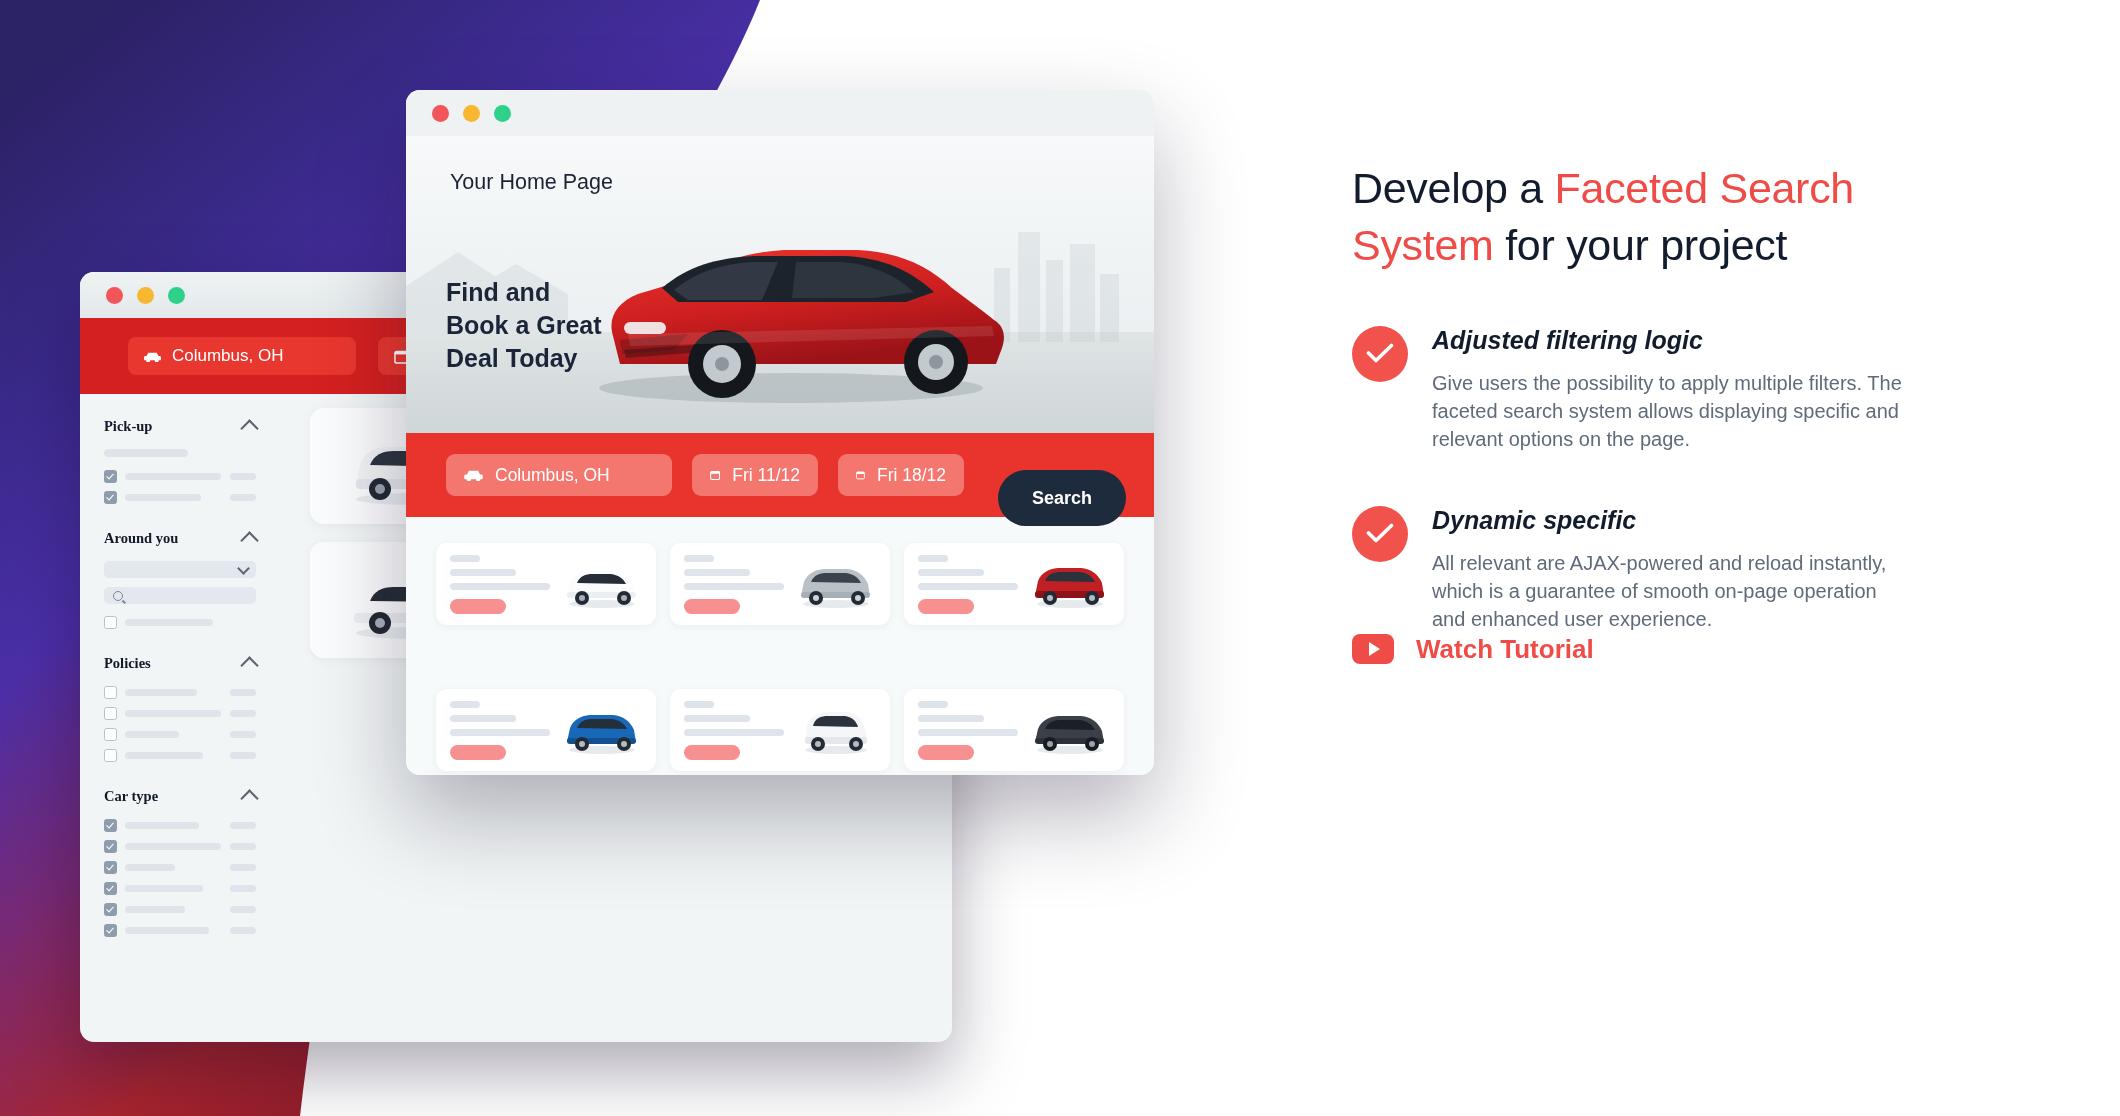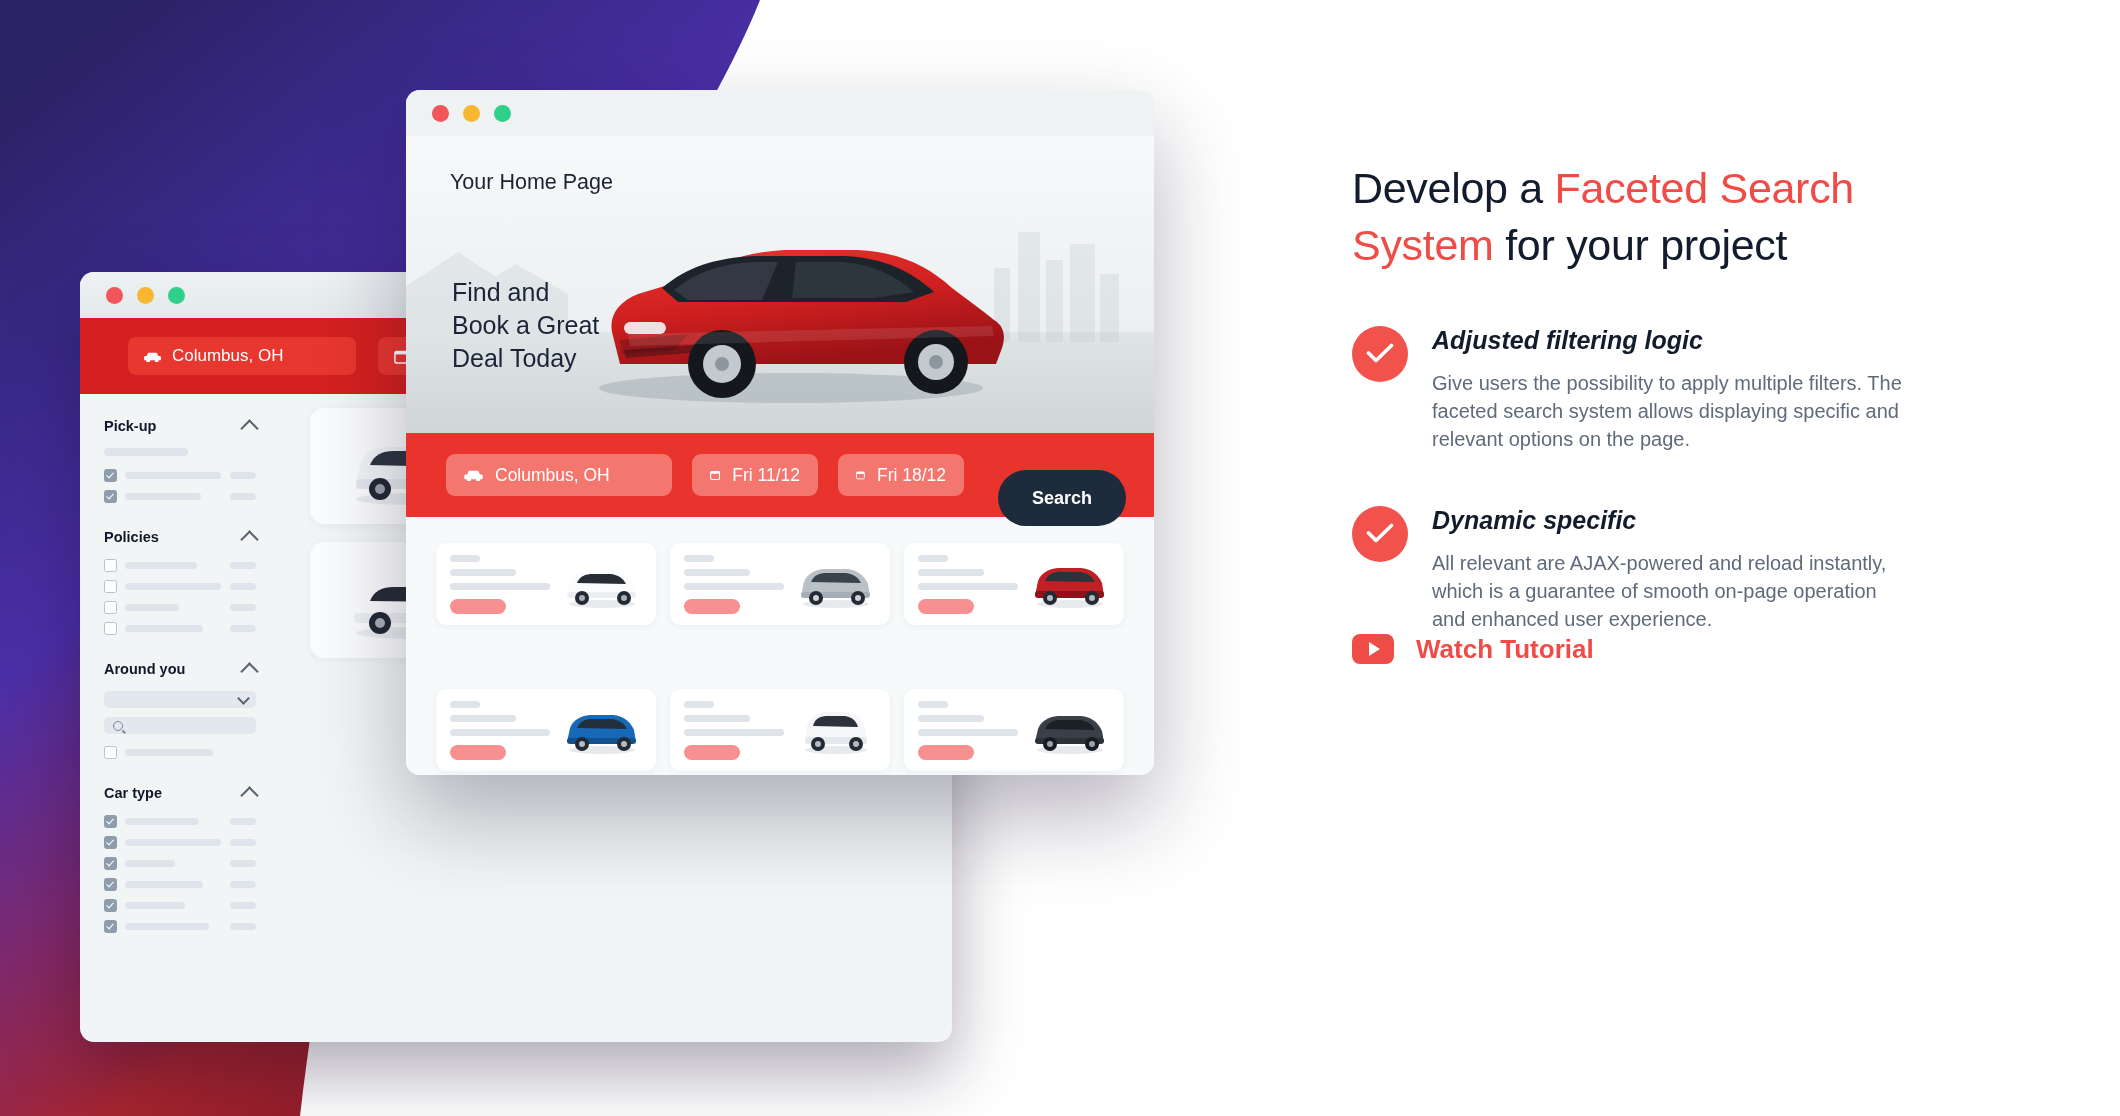--- a/index.html
+++ b/index.html
@@ -44,21 +44,21 @@
     height:38px;border-radius:8px;background:#e8372f;
     display:flex;align-items:center;gap:11px;padding:0 16px;
     color:#fff;font-size:17px;white-space:nowrap;
   }
   .back-field.loc{min-width:196px;}
   .back-field.date{min-width:120px;}
   .back-body{display:flex;height:648px;}
   .back-sidebar{width:196px;padding:24px 20px 0 24px;box-sizing:border-box;}
   .flt-head{
     display:flex;align-items:center;justify-content:space-between;
-    font-size:14.5px;font-weight:700;color:#11182a;margin-bottom:14px;
+    font-size:14.5px;font-weight:700;color:#11182a;margin-bottom:14px;font-family:Liberation Serif, serif;
   }
   .chev{width:11px;height:11px;border-left:2px solid #5a6472;border-top:2px solid #5a6472;
         transform:rotate(45deg);margin-bottom:-4px;}
   .flt-block{margin-bottom:26px;}
   .sk{background:#dfe4ea;border-radius:4px;height:7px;}
   .row{display:flex;align-items:center;gap:8px;margin-bottom:8px;}
   .cb{width:11px;height:11px;border-radius:2.5px;border:1.4px solid #b9c2cc;background:#fff;
       flex:none;position:relative;}
   .cb.on{background:#8e9cab;border-color:#8e9cab;}
   .cb.on:after{
@@ -94,22 +94,22 @@
   .win-front .win-bar{background:#eef2f3;}
   .hero{
     position:relative;height:297px;overflow:hidden;
     background:linear-gradient(175deg,#f4f6f7 0%,#e8edee 46%,#dfe5e6 100%);
   }
   .hero-title{
     position:absolute;left:44px;top:34px;z-index:4;
     font-size:21.5px;color:#1b2233;font-weight:500;
   }
   .hero-head{
-    position:absolute;left:46px;top:140px;z-index:4;
-    font-size:25px;line-height:1.32;font-weight:400;color:#1b2538;
+    position:absolute;left:40px;top:140px;z-index:4;
+    font-size:25px;line-height:1.32;font-weight:700;color:#1b2538;
   }
   .front-searchbar{
     height:84px;background:#e8342c;display:flex;align-items:center;
     padding-left:40px;gap:20px;
   }
   .ffield{
     height:42px;border-radius:9px;background:#f4776f;
     display:flex;align-items:center;gap:12px;padding:0 18px;
     color:#fff;font-size:17.5px;white-space:nowrap;box-sizing:border-box;
   }
@@ -215,20 +215,37 @@
           </div>
           <div class="row">
             <span class="cb on"></span>
             <span class="sk" style="width:76px;"></span>
             <span class="sk" style="width:26px;margin-left:auto;"></span>
           </div>
         </div>
 
         <div class="flt-block">
           <div class="flt-head">
+            <span>Around you</span>
+            <span class="chev"></span>
+          </div>
+          <div class="sel">
+            <span class="chev"></span>
+          </div>
+          <div class="srch">
+            <span class="mag"></span>
+          </div>
+          <div class="row">
+            <span class="cb"></span>
+            <span class="sk" style="width:88px;"></span>
+          </div>
+        </div>
+
+        <div class="flt-block">
+          <div class="flt-head">
             <span>Policies</span>
             <span class="chev"></span>
           </div>
           <div class="row">
             <span class="cb"></span>
             <span class="sk" style="width:72px;"></span>
             <span class="sk" style="width:26px;margin-left:auto;"></span>
           </div>
           <div class="row">
             <span class="cb"></span>
@@ -237,37 +254,20 @@
           </div>
           <div class="row">
             <span class="cb"></span>
             <span class="sk" style="width:54px;"></span>
             <span class="sk" style="width:26px;margin-left:auto;"></span>
           </div>
           <div class="row">
             <span class="cb"></span>
             <span class="sk" style="width:78px;"></span>
             <span class="sk" style="width:26px;margin-left:auto;"></span>
-          </div>
-        </div>
-
-        <div class="flt-block">
-          <div class="flt-head">
-            <span>Around you</span>
-            <span class="chev"></span>
-          </div>
-          <div class="sel">
-            <span class="chev"></span>
-          </div>
-          <div class="srch">
-            <span class="mag"></span>
-          </div>
-          <div class="row">
-            <span class="cb"></span>
-            <span class="sk" style="width:88px;"></span>
           </div>
         </div>
 
         <div class="flt-block">
           <div class="flt-head">
             <span>Car type</span>
             <span class="chev"></span>
           </div>
           <div class="row">
             <span class="cb on"></span>

